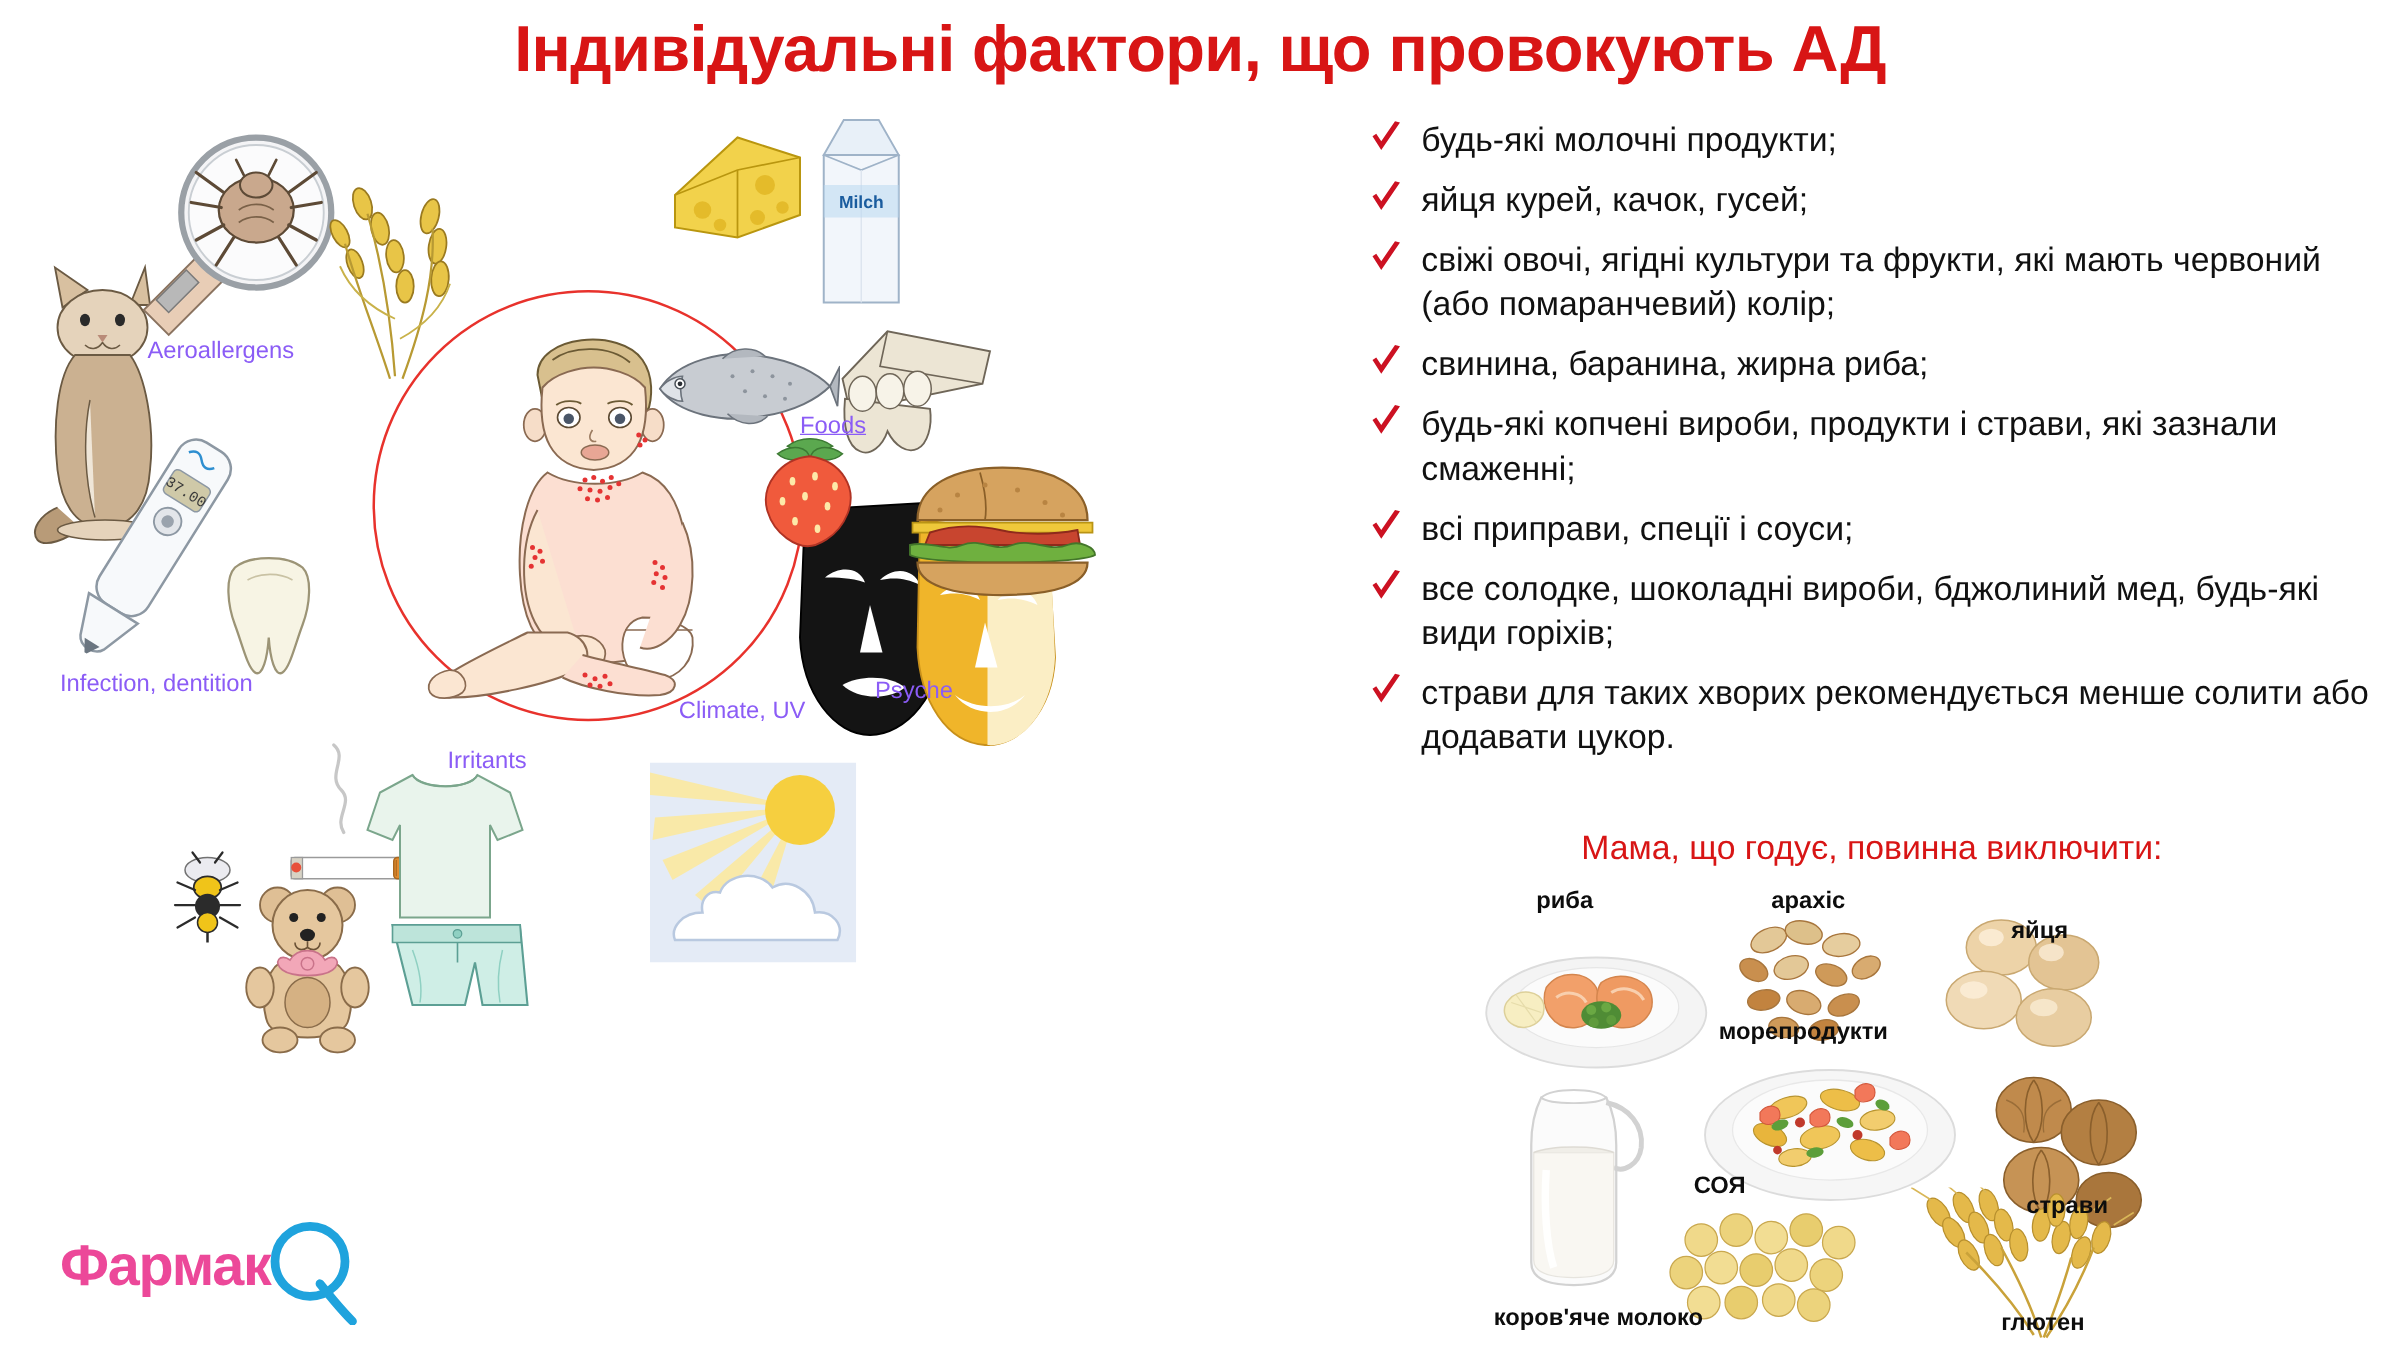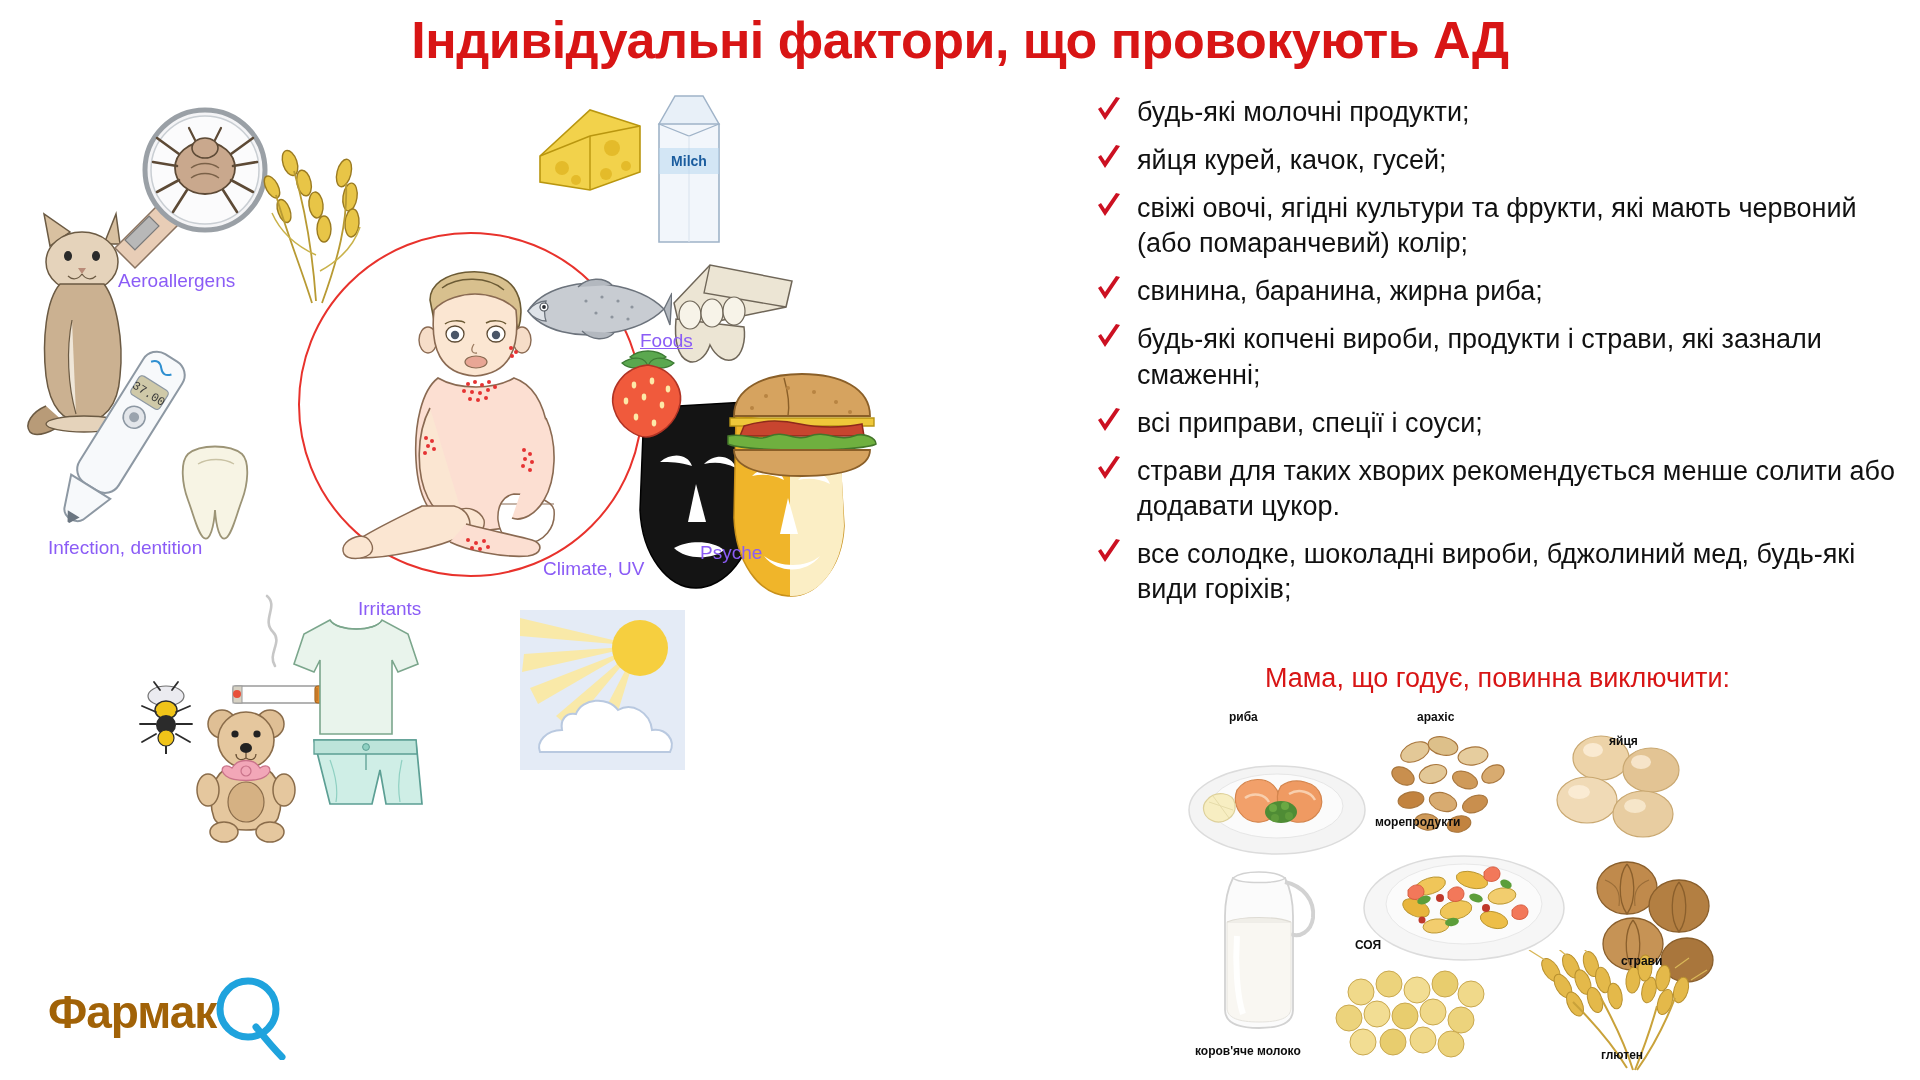--- a/index.html
+++ b/index.html
@@ -46,29 +46,29 @@
     font-family: "Liberation Sans", sans-serif;
   }
 
   
   .mom-head {
     position: absolute; left: 1095px; top: 663px; width: 805px;
     text-align: center; color: #d81515; font-weight: normal; font-size: 27px;
   }
   .photo-panel { position: absolute; left: 1185px; top: 710px; width: 585px; height: 360px; }
   .plabel {
-    position: absolute; font-size: 12px; font-weight: bold; color: #0d0d0d;
+    position: absolute; font-size: 19px; font-weight: bold; color: #0d0d0d;
     font-family: "Liberation Sans", sans-serif; white-space: nowrap;
   }
 
   
   .logo { position: absolute; left: 48px; top: 975px; width: 250px; height: 85px; }
   .logo-text {
     position: absolute; left: 0; top: 10px;
-    font-size: 46px; font-weight: bold; color: #a16207;
+    font-size: 46px; font-weight: bold; color: #ec4899;
     font-family: "Liberation Sans", sans-serif; letter-spacing: -1px;
   }
 </style>
 </head>
 <body>
 
 <div class="slide">
 
   <div class="title">Індивідуальні фактори, що провокують АД</div>
 
@@ -465,29 +465,29 @@
           </svg>
       </span>
       <span class="btext">всі приправи, спеції і соуси;</span>
     </div>
     <div class="bullet">
       <span class="check">
         <svg width="28" height="30" viewBox="0 0 28 30">
             <path d="M3 13 L10 24 L25 2 L21 1 L10 17 L6 11 Z" fill="#cc1122"></path>
           </svg>
       </span>
+      <span class="btext">все солодке, шоколадні вироби, бджолиний мед, будь-які види горіхів;</span>
+    </div>
+    <div class="bullet">
+      <span class="check">
+        <svg width="28" height="30" viewBox="0 0 28 30">
+            <path d="M3 13 L10 24 L25 2 L21 1 L10 17 L6 11 Z" fill="#cc1122"></path>
+          </svg>
+      </span>
       <span class="btext">страви для таких хворих рекомендується менше солити або додавати цукор.</span>
-    </div>
-    <div class="bullet">
-      <span class="check">
-        <svg width="28" height="30" viewBox="0 0 28 30">
-            <path d="M3 13 L10 24 L25 2 L21 1 L10 17 L6 11 Z" fill="#cc1122"></path>
-          </svg>
-      </span>
-      <span class="btext">все солодке, шоколадні вироби, бджолиний мед, будь-які види горіхів;</span>
     </div>
   </div>
 
   <div class="mom-head">Мама, що годує, повинна виключити:</div>
 
   <div class="photo-panel">
 
     <svg style="position:absolute; left:0px; top:28px;" width="185" height="120" viewBox="0 0 185 120">
       <ellipse cx="92" cy="72" rx="88" ry="44" fill="#f4f4f4" stroke="#dcdcdc" stroke-width="1.5"></ellipse>
       <ellipse cx="92" cy="68" rx="66" ry="32" fill="#fbfbfb" stroke="#e6e6e6" stroke-width="1"></ellipse>

